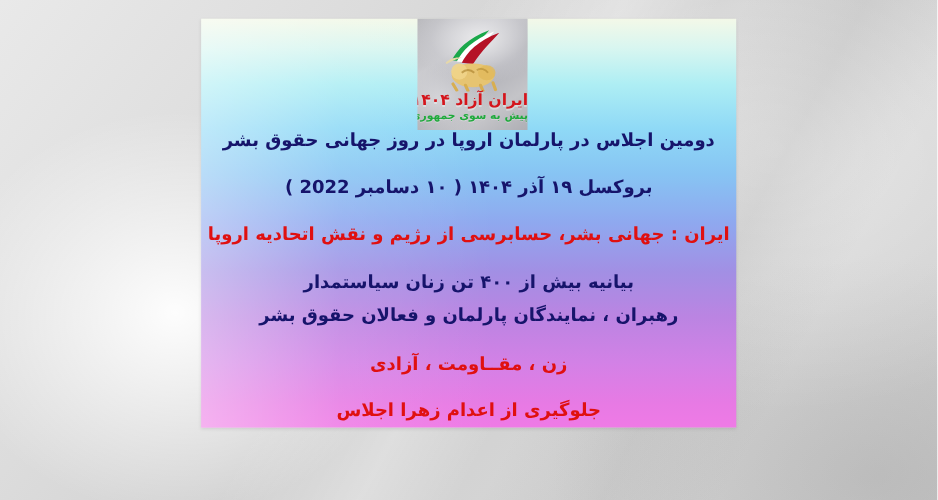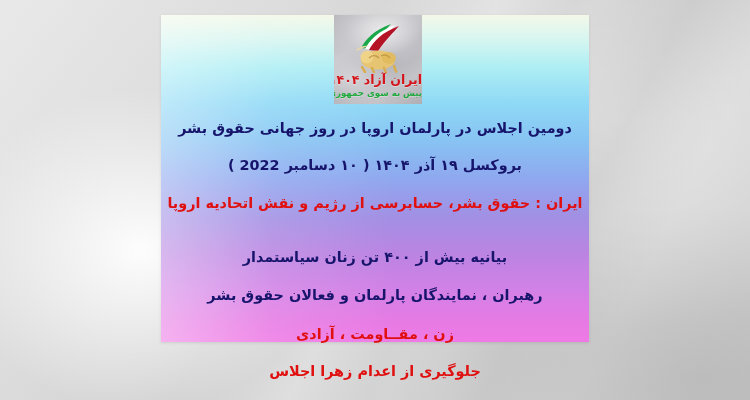--- a/index.html
+++ b/index.html
@@ -113,40 +113,40 @@
     top: 73px;
     font-size: 8.6px;
     color: #1faa3c;
     text-shadow: 0 1px 0 rgba(255,255,255,0.3);
   }
 
   
   #lines {
     position: absolute;
     left: 0;
-    top: 106px;
+    top: 91px;
     width: 100%;
     direction: rtl;
   }
   .pline {
     text-align: center;
     white-space: nowrap;
     font-weight: bold;
     line-height: 1;
     direction: rtl;
     unicode-bidi: isolate;
   }
   .pline.navy  { color: #16146b; }
   .pline.red   { color: #e01010; }
 
   .pline.l1 { font-size: 14.4px; margin-top: 0px;  }
   .pline.l2 { font-size: 14.4px; margin-top: 23px; }
   .pline.l3 { font-size: 14.4px; margin-top: 23px; }
-  .pline.l4 { font-size: 14.4px; margin-top: 40px; }
-  .pline.l5 { font-size: 14.4px; margin-top: 23px; }
+  .pline.l4 { font-size: 14.4px; margin-top: 24px; }
+  .pline.l5 { font-size: 14.4px; margin-top: 12px; }
   .pline.l6 { font-size: 14.4px; margin-top: 25px; }
   .pline.l7 { font-size: 14.4px; margin-top: 23px; }
 </style>
 </head>
 <body>
 
 <div id="screen">
 
   <div id="poster">
 
@@ -169,21 +169,21 @@
       </svg>
 
       <div class="logo-line" id="logo-title">ایران آزاد ۱۴۰۴</div>
 
       <div class="logo-line" id="logo-sub">پیش به سوی جمهوری دموکراتیک</div>
     </div>
 
     <div id="lines">
       <div class="pline l1 navy">دومین اجلاس در پارلمان اروپا در روز جهانی حقوق بشر</div>
       <div class="pline l2 navy">بروکسل ۱۹ آذر ۱۴۰۴ ( ۱۰ دسامبر 2022 )</div>
-      <div class="pline l3 red">ایران : حقوق بشر، حسابرسی از رژیم و نقش اتحادیه اروپا</div>
+      <div class="pline l3 red">ایران : جهانی بشر، حسابرسی از رژیم و نقش اتحادیه اروپا</div>
       <div class="pline l4 navy">بیانیه بیش از ۴۰۰ تن زنان سیاستمدار</div>
       <div class="pline l5 navy">رهبران ، نمایندگان پارلمان  و فعالان حقوق بشر</div>
       <div class="pline l6 red">زن ، مقــاومت ، آزادی</div>
       <div class="pline l7 red">جلوگیری از اعدام زهرا اجلاس</div>
     </div>
 
   </div>
 </div>
 
 </body></html>

